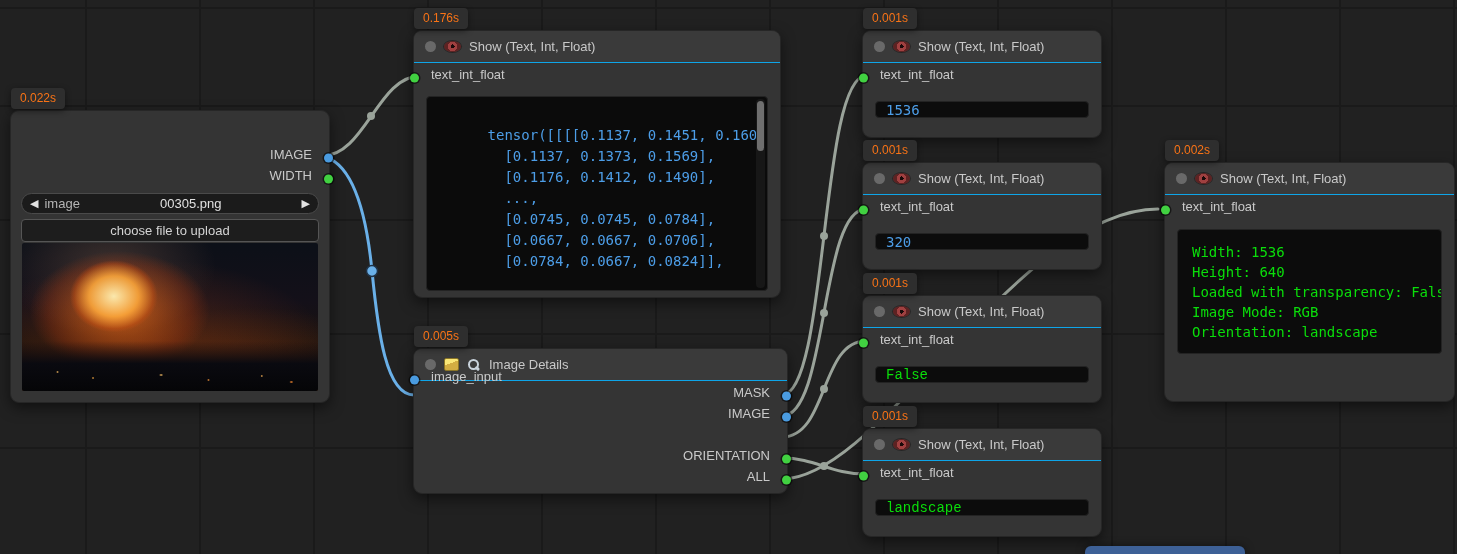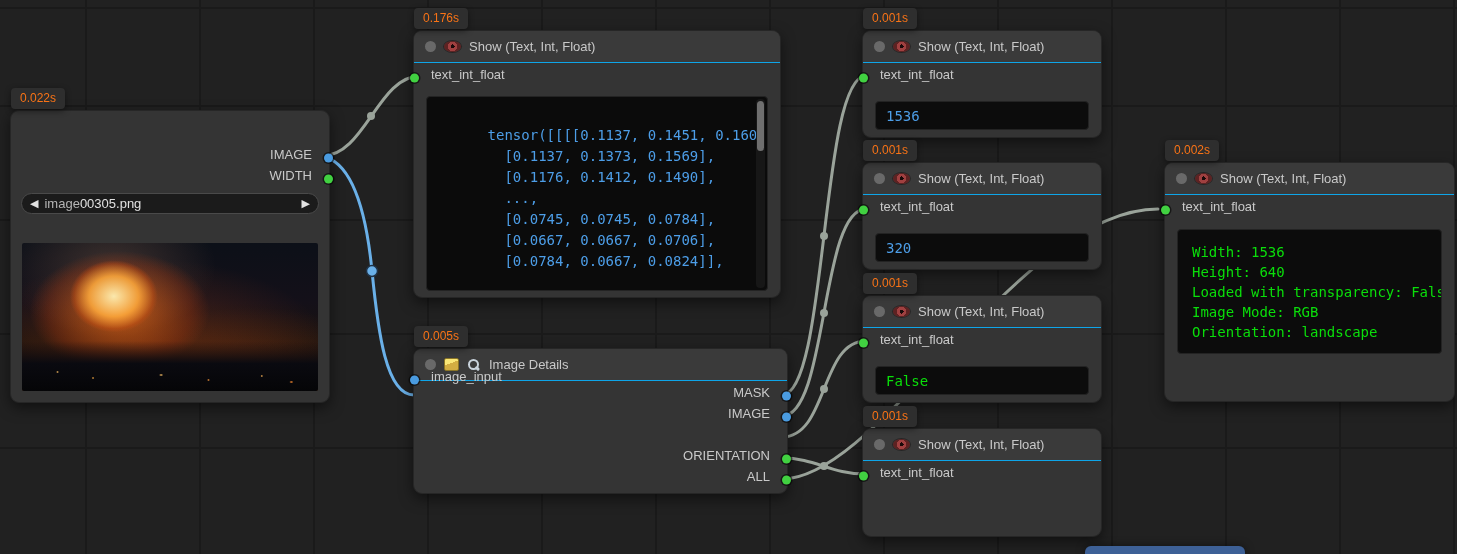--- a/index.html
+++ b/index.html
@@ -43,41 +43,41 @@
   }
   .slot { position:absolute; height:21px; display:flex; font-size:13px; color:#c9c9c9; }
   .slot.in { left:0; padding-left:17px; }
   .slot.out { right:0; padding-right:17px; justify-content:flex-end; }
   .pdot { position:absolute; width:9px; height:9px; border-radius:50%; top:50%; transform:translateY(-50%);
     box-shadow:0 0 0 1.5px rgba(0,0,0,.55); }
   .slot.in  .pdot { left:-4px; }
   .slot.out .pdot { right:-4px; }
   .pdot.blue  { background:#4a9be0; }
   .pdot.green { background:#41d141; }
-  .vbox { position:absolute; left:12px; right:12px; top:70px; height:29px;
+  .vbox { position:absolute; left:12px; right:12px; top:70px; height:17px;
     background:#0c0c0c; border:1px solid #232323; border-radius:4px;
     font-family:"DejaVu Sans Mono", monospace; font-size:14px;
     display:flex; align-items:center; padding:0 10px; }
-  .txt-blue { color:#4d9ee8; } .txt-green { color:#0ade0a; }
+  .txt-blue { color:#4d9ee8; } .txt-green { color:#0ade0a;font-family:Liberation Mono, monospace; }
   
   .node-load    { left:10px;   top:110px; width:320px; height:293px; }
   .node-tensor  { left:413px;  top:30px;  width:368px; height:268px; }
   .node-details { left:413px;  top:348px; width:375px; height:146px; }
   .node-w   { left:862px;  top:30px;  width:240px; height:108px; }
   .node-h   { left:862px;  top:162px; width:240px; height:108px; }
   .node-t   { left:862px;  top:295px; width:240px; height:108px; }
   .node-o   { left:862px;  top:428px; width:240px; height:109px; }
   .node-all { left:1164px; top:162px; width:291px; height:240px; }
   
   .combo { position:absolute; left:10px; right:10px; top:82px; height:21px;
     background:#1b1b1b; border:1px solid #4a4a4a; border-radius:11px;
     display:flex; align-items:center; padding:0 8px; font-size:13px; color:#c9c9c9; }
   .combo .arrow { color:#e3e3e3; font-size:11px; cursor:pointer; flex:none; }
   .combo .clabel { margin-left:6px; color:#b5b5b5; }
-  .combo .cvalue { flex:1; color:#e0e0e0; }
+  .combo .cvalue { flex:1; text-align:center; color:#e0e0e0; }
   .upload-btn { position:absolute; left:10px; right:10px; top:108px; height:23px;
     background:#1d1d1d; border:1px solid #555; border-radius:4px;
     color:#d4d4d4; font-size:13px; display:flex; align-items:center; justify-content:center; }
   .preview { position:absolute; left:11px; right:11px; top:132px; height:148px; border-radius:2px; overflow:hidden;
     background:
       radial-gradient(55px 45px at 31% 36%, rgba(255,240,180,.95), rgba(255,170,60,.85) 45%, rgba(200,80,20,.4) 72%, transparent 80%),
       radial-gradient(120px 80px at 33% 46%, rgba(255,120,25,.65), rgba(180,60,15,.28) 60%, transparent 75%),
       radial-gradient(260px 130px at 42% 72%, rgba(210,80,20,.32), transparent 70%),
       radial-gradient(200px 90px at 78% 86%, rgba(255,100,30,.17), transparent 70%),
       radial-gradient(150px 100px at 30% 16%, rgba(135,98,78,.4), transparent 70%),
@@ -137,20 +137,21 @@
     <div class="slot out" style="top:57px">
       <span>WIDTH</span>
       <span class="pdot green"></span>
     </div>
     <div class="combo">
       <span class="arrow">◀</span>
       <span class="clabel">image</span>
       <span class="cvalue">00305.png</span>
       <span class="arrow">▶</span>
     </div>
+    <div class="upload-btn">choose file to upload</div>
     <div class="preview"></div>
   </div>
 
   <div class="node node-tensor">
     <div class="badge">0.176s</div>
     <div class="ntitle">
       <span class="cdot"></span>
       <span class="eye"></span>
       <span>Show (Text, Int, Float)</span>
     </div>
@@ -254,20 +255,23 @@
     <div class="badge">0.001s</div>
     <div class="ntitle">
       <span class="cdot"></span>
       <span class="eye"></span>
       <span>Show (Text, Int, Float)</span>
     </div>
     <div class="slot in" style="top:36px">
       <span class="pdot green"></span>
       <span>text_int_float</span>
     </div>
+    <div class="vbox txt-green">
+      <span>landscape</span>
+    </div>
   </div>
 
   <div class="node node-all">
     <div class="badge">0.002s</div>
     <div class="ntitle">
       <span class="cdot"></span>
       <span class="eye"></span>
       <span>Show (Text, Int, Float)</span>
     </div>
     <div class="slot in" style="top:36px">

